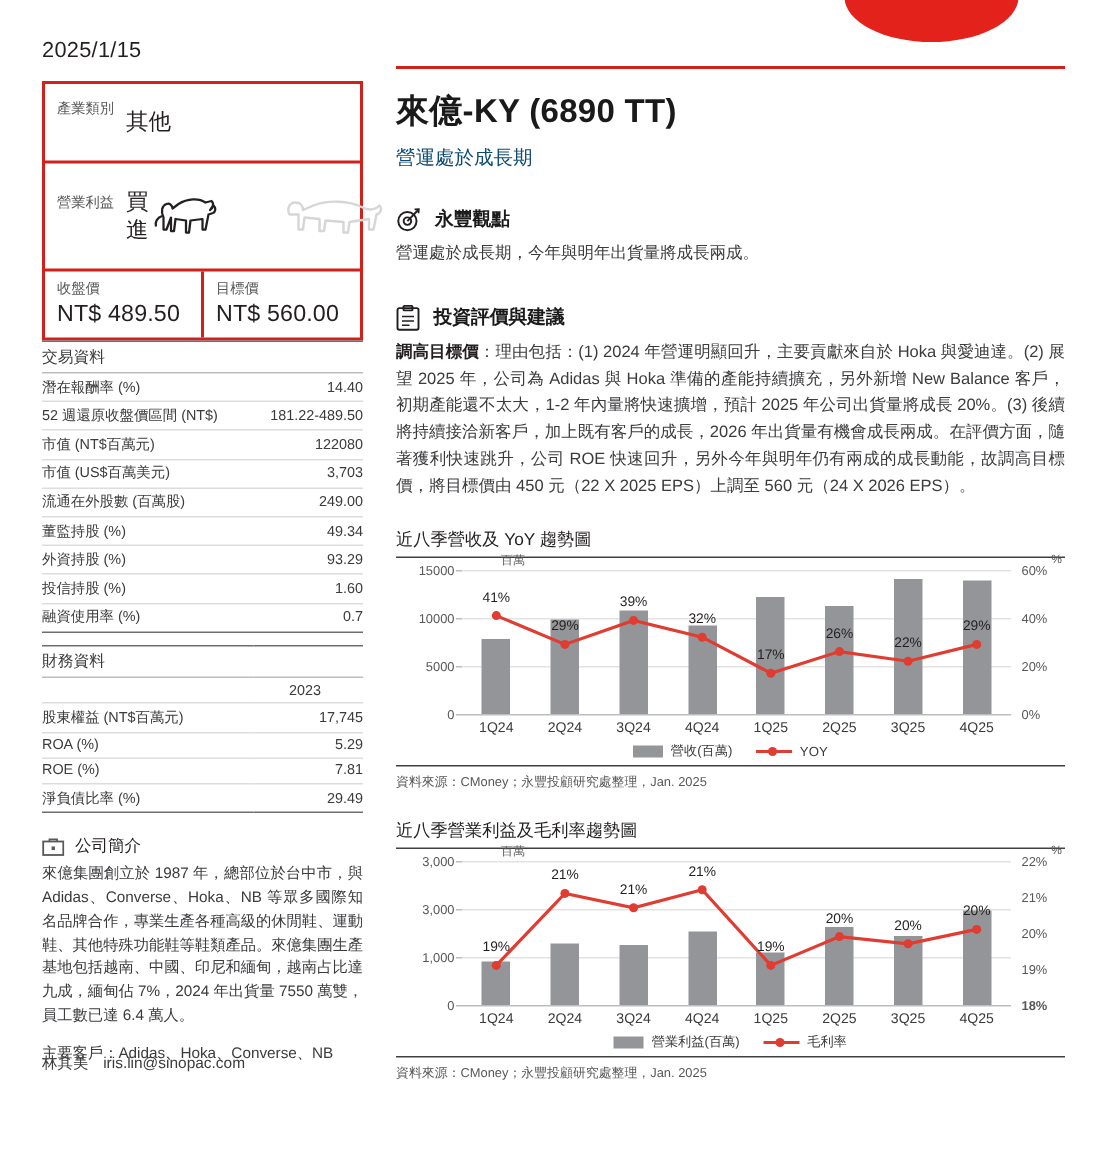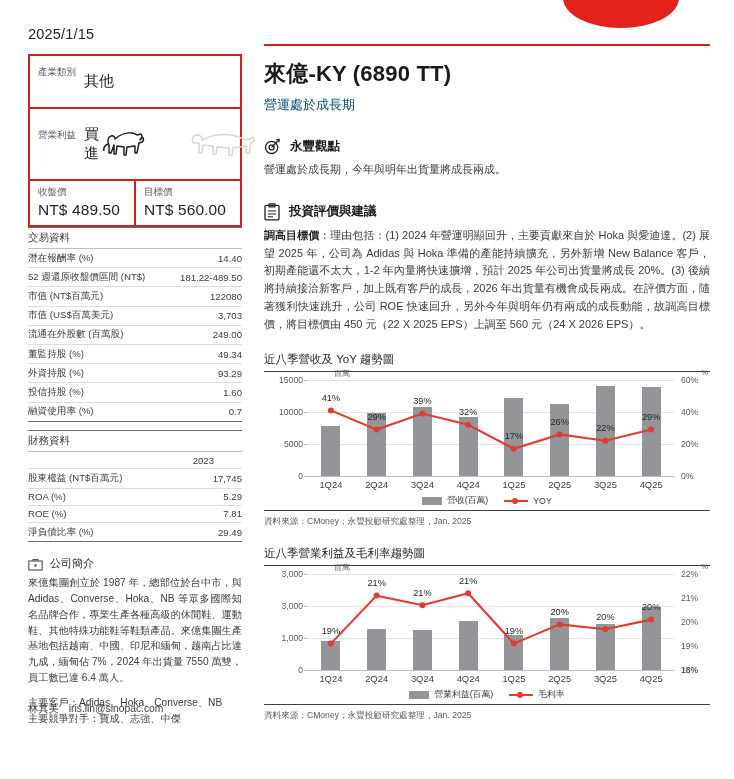--- a/index.html
+++ b/index.html
@@ -219,21 +219,20 @@
     <svg width="15" height="13" viewBox="0 0 15 13">
       <rect x="0.8" y="3" width="13.4" height="9" fill="none" stroke="#58585b" stroke-width="1.2"></rect>
       <path d="M5 3 V1.6 H10 V3" fill="none" stroke="#58585b" stroke-width="1.2"></path>
       <rect x="6.4" y="6.3" width="2.2" height="2.4" fill="#58585b"></rect>
     </svg>
     <span class="ttl">公司簡介</span>
   </div>
   <div class="profile-body">
     <p>來億集團創立於 1987 年，總部位於台中市，與 Adidas、Converse、Hoka、NB 等眾多國際知名品牌合作，專業生產各種高級的休閒鞋、運動鞋、其他特殊功能鞋等鞋類產品。來億集團生產基地包括越南、中國、印尼和緬甸，越南占比達九成，緬甸佔 7%，2024 年出貨量 7550 萬雙，員工數已達 6.4 萬人。</p>
     <p style="margin-bottom:0">主要客戶：Adidas、Hoka、Converse、NB</p>
-    <p>主要競爭對手：寶成、志強、中傑</p>
   </div>
 </div>
 
 <div class="contact">
   <span>林其美</span>
   <span class="mail">iris.lin@sinopac.com</span>
 </div>
 
 <div class="right-col">
   <div class="title-rule"></div>

